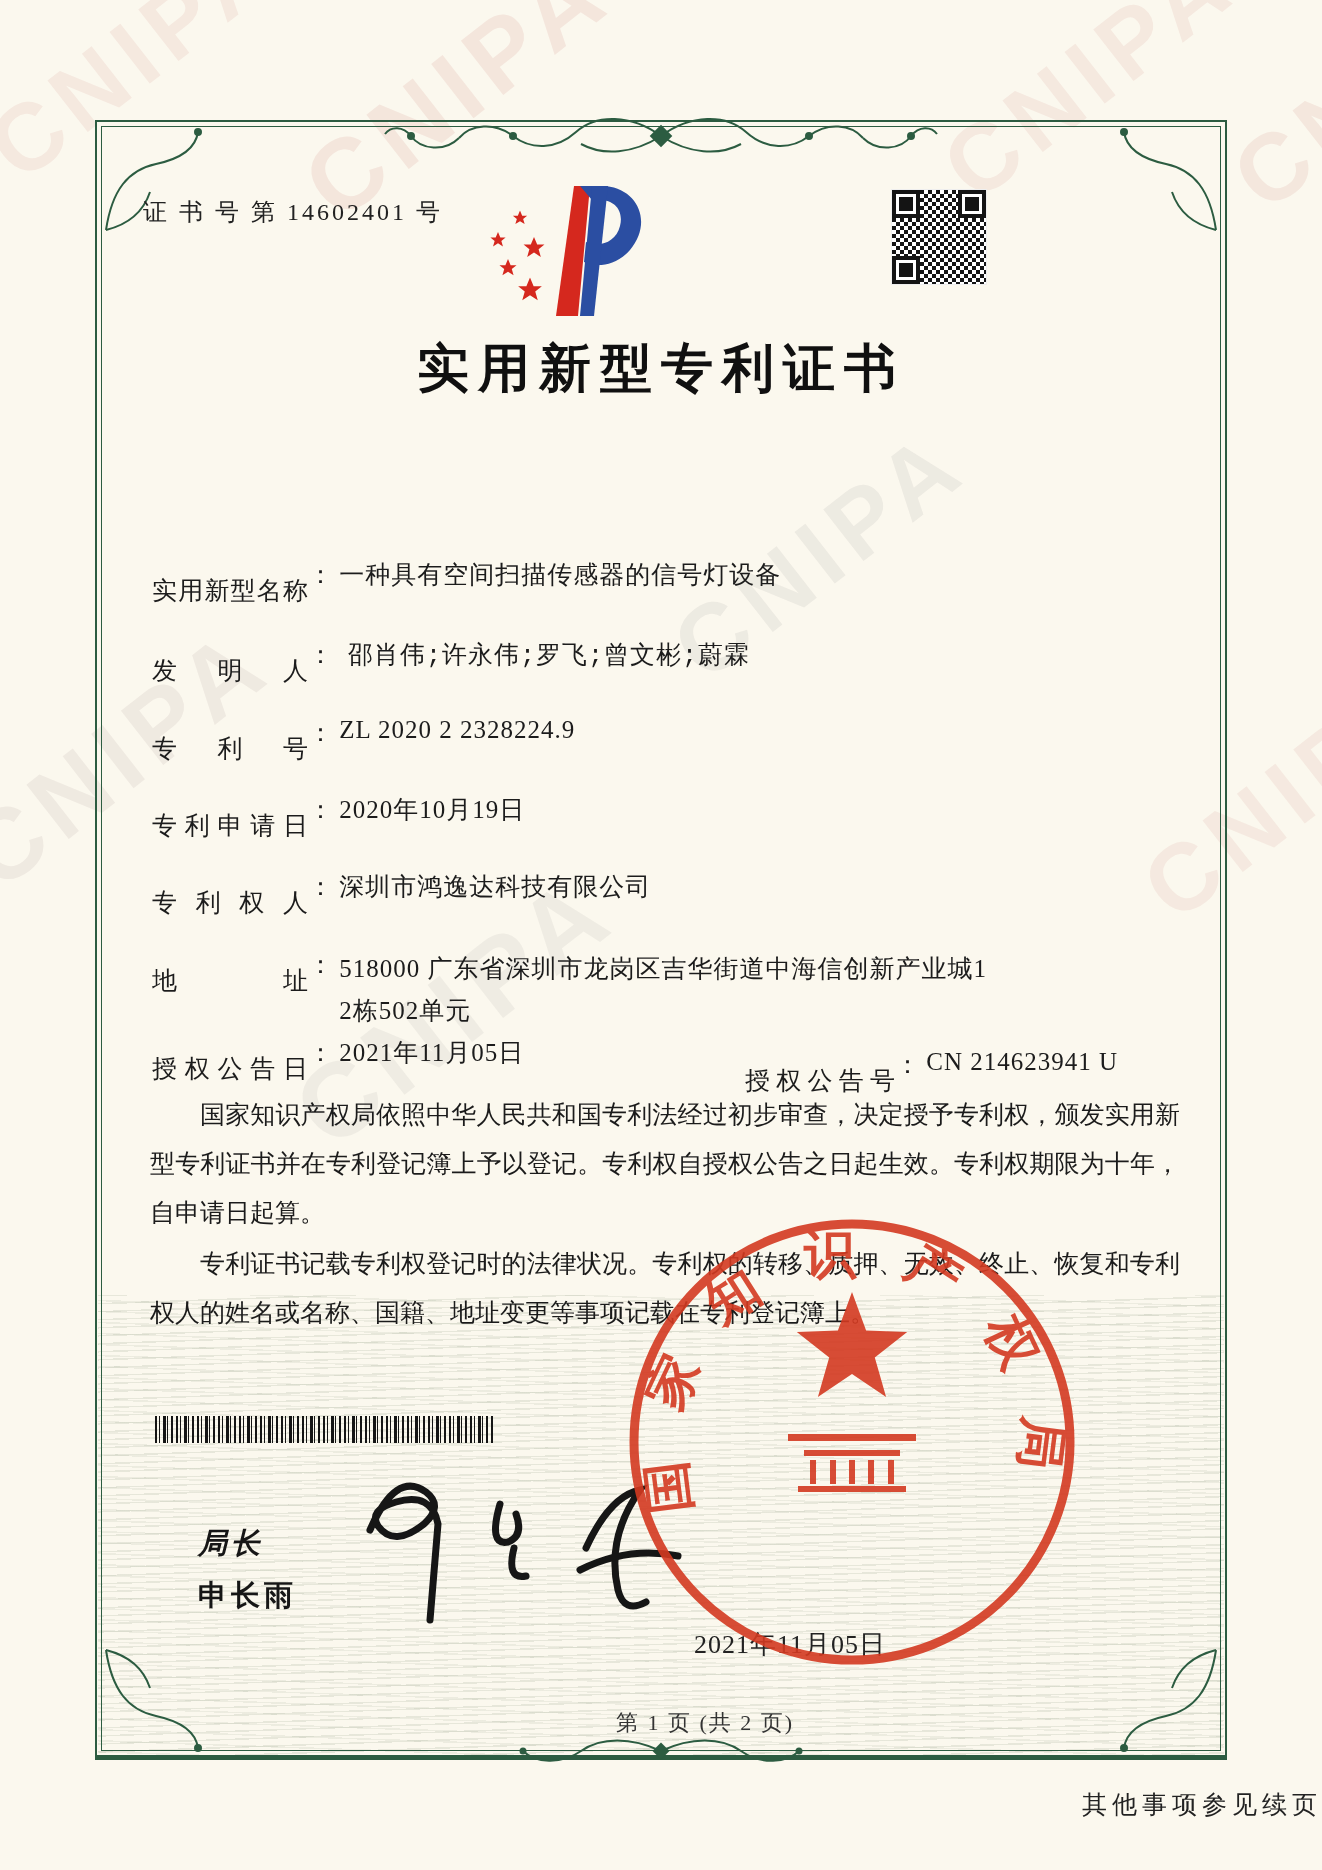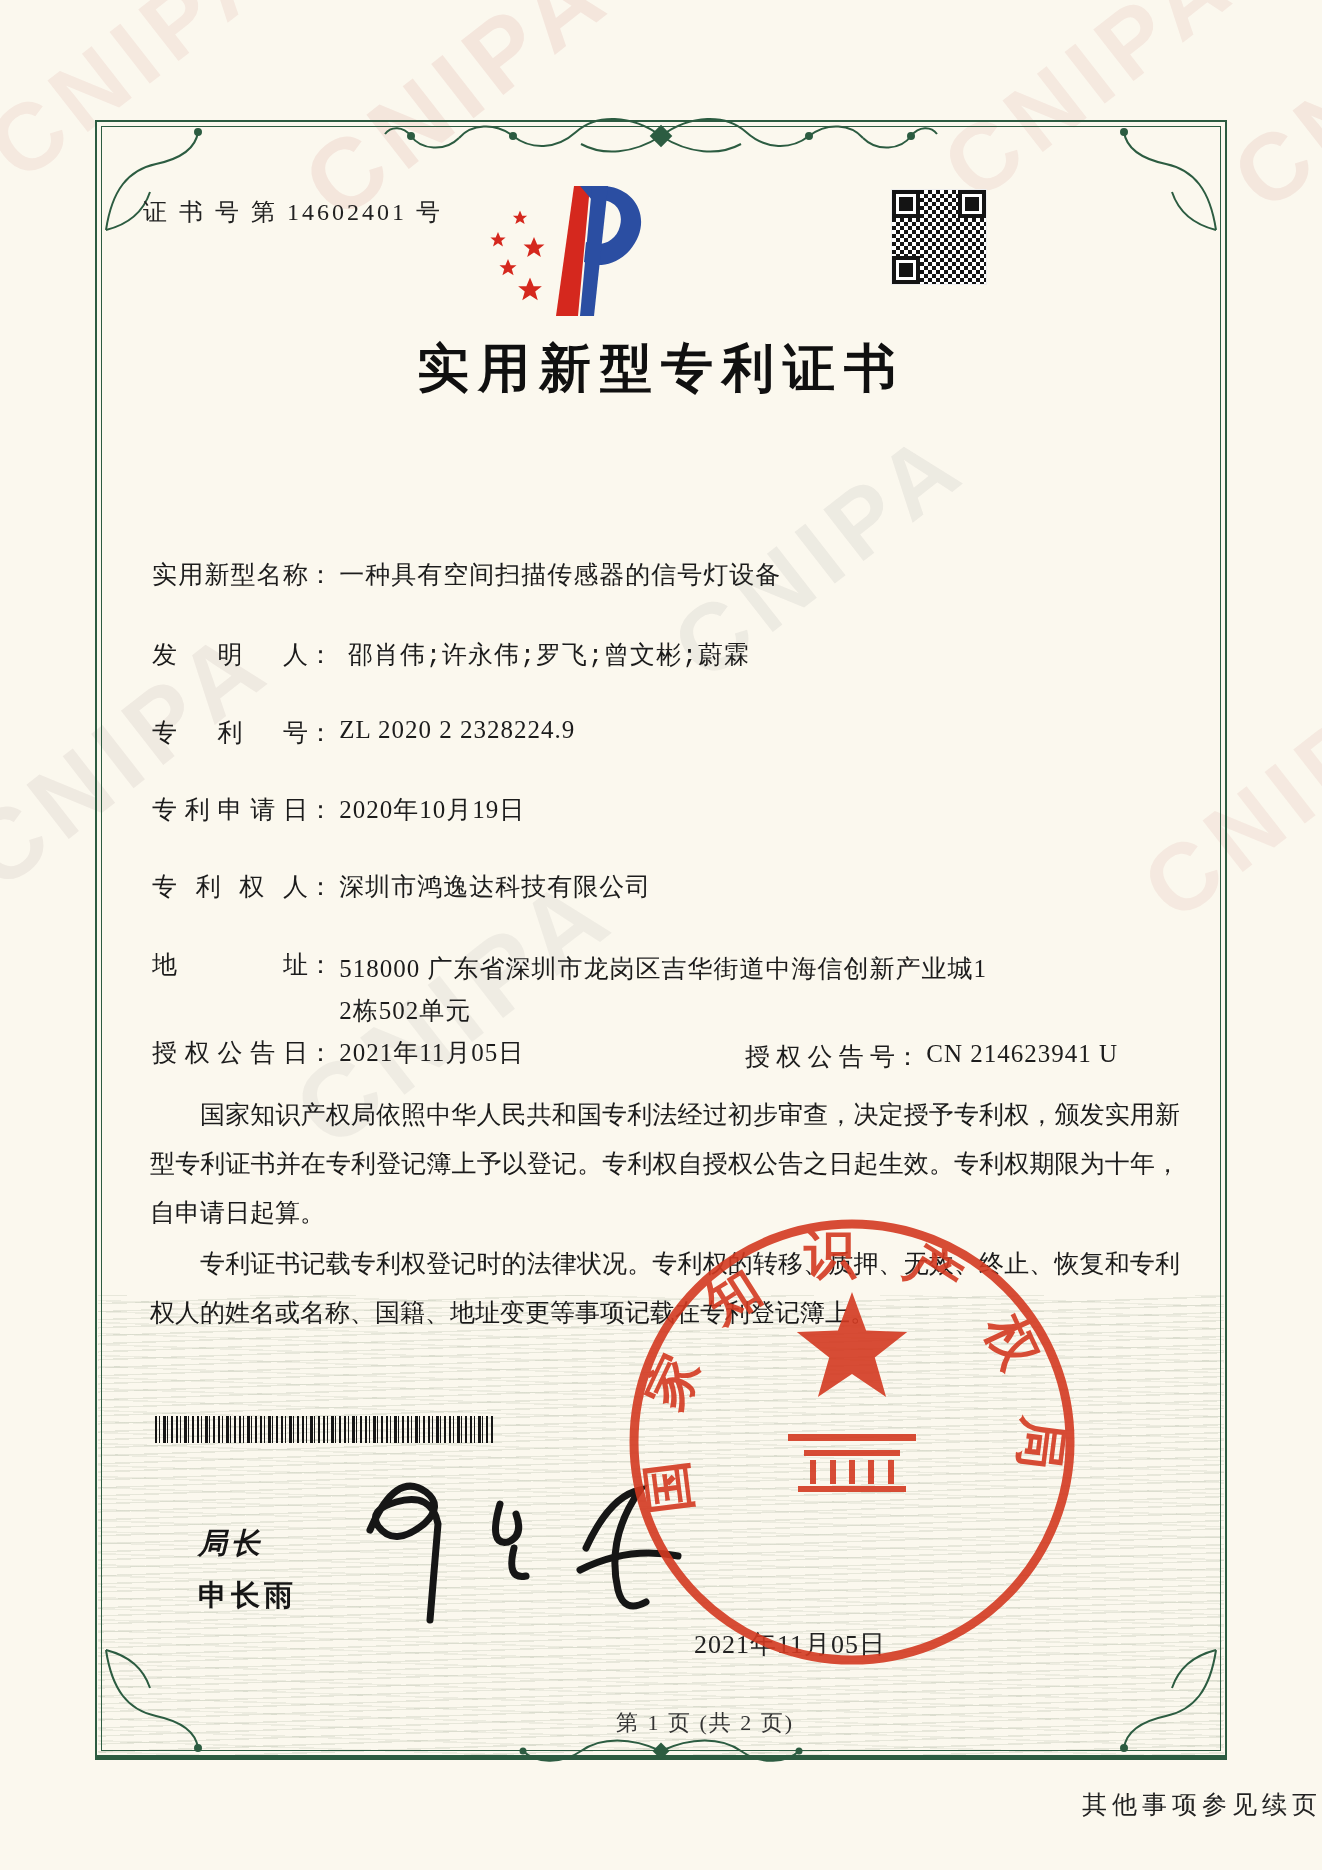--- a/index.html
+++ b/index.html
@@ -48,25 +48,25 @@
   .qr .f-bl { left:0; bottom:0; }
 
   .title {
     position:absolute; left:0; top:334px; width:100%;
     text-align:center; font-size:52px; font-weight:bold;
     letter-spacing:9px; color:#101010;
   }
 
   
   .field-row { position:absolute; left:152px; font-size:25px; color:#1c1c1c; white-space:nowrap; }
-  .flabel { display:inline-block; width:156px; text-align:justify; text-align-last:justify; vertical-align:top; }
+  .flabel { display:inline-block; width:156px; text-align:justify; text-align-last:justify; vertical-align:top;margin-top:16px; }
   .colon  { display:inline-block; vertical-align:top; }
   .fvalue { display:inline-block; vertical-align:top; letter-spacing:1px; }
   .addr-value { white-space:normal; width:770px; line-height:42px; }
-  .grant-no-group { position:absolute; left:593px; top:4px; white-space:nowrap; }
+  .grant-no-group { position:absolute; left:593px; top:12px; white-space:nowrap; }
   .grant-no-group .flabel { width:150px; }
 
   
   .body-text {
     position:absolute; left:150px; top:1090px; width:1030px;
     font-size:25px; line-height:49px; text-align:justify; color:#1b1b1b;
   }
   .body-text p { margin:0; text-indent:2em; }
   .body-text p + p { margin-top:2px; }
 

